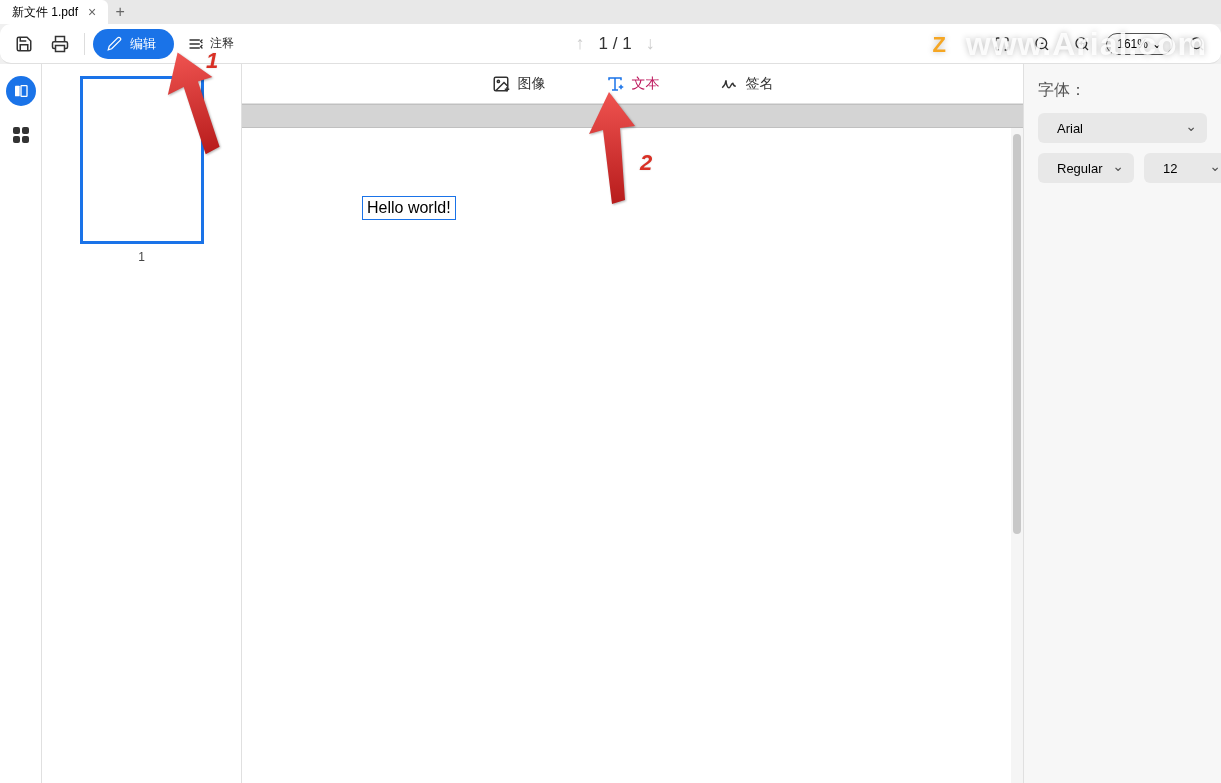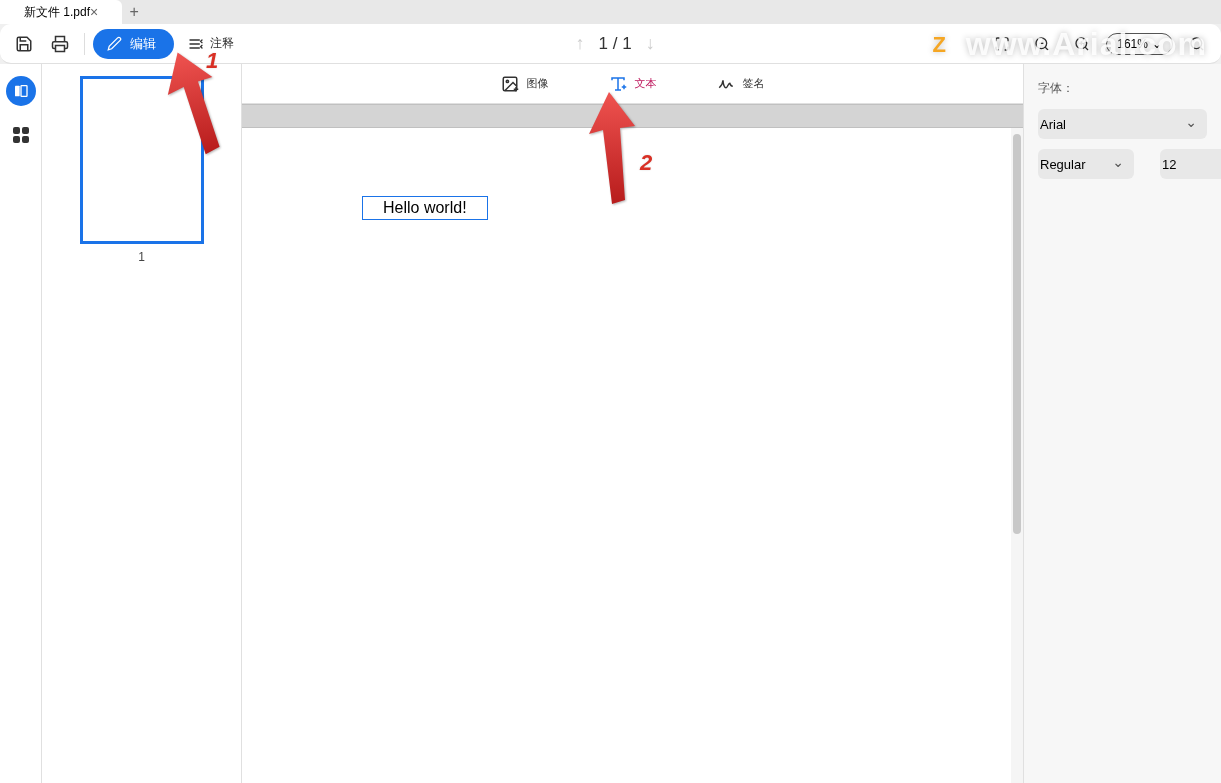--- a/index.html
+++ b/index.html
@@ -1,19 +1,19 @@
 <!DOCTYPE html>
 <html><head>
 <meta charset="utf-8">
 <style>
 * { margin: 0; padding: 0; box-sizing: border-box; font-family: -apple-system, "Helvetica Neue", Arial, sans-serif; }
 body { width: 1221px; height: 783px; background: #f0f0f0; overflow: hidden; position: relative; }
 
 .tab-bar { height: 24px; background: #e8e8e8; display: flex; align-items: center; }
-.tab { height: 24px; background: #fff; padding: 0 24px; display: flex; align-items: center; font-size: 12px; border-top-right-radius: 6px; }
+.tab { height: 24px; background: #fff; padding: 0 12px; display: flex; align-items: center; gap: 10px; font-size: 12px; border-top-right-radius: 6px; }
 .tab .close { font-size: 14px; color: #666; cursor: pointer; }
 .new-tab { width: 24px; height: 24px; display: flex; align-items: center; justify-content: center; color: #666; font-size: 16px; cursor: pointer; }
 
 .top-toolbar { height: 40px; background: #fff; border-bottom: 1px solid #e0e0e0; display: flex; align-items: center; padding: 0 8px; gap: 4px; border-radius: 11px; }
 .tb-btn { width: 32px; height: 32px; display: flex; align-items: center; justify-content: center; cursor: pointer; border-radius: 4px; }
 .divider-v { width: 1px; height: 22px; background: #ddd; margin: 0 4px; }
 
 .edit-pill { background: #1a73e8; color: #fff; border-radius: 20px; padding: 6px 18px 6px 14px; display: flex; align-items: center; gap: 8px; font-size: 13px; cursor: pointer; }
 .annot-btn { display: flex; align-items: center; gap: 6px; font-size: 12px; color: #333; padding: 6px 10px; cursor: pointer; justify-content: center; }
 
@@ -32,34 +32,34 @@
 .rail-btn.active { background: #1a73e8; }
 .grid-icon { display: grid; grid-template-columns: 7px 7px; grid-template-rows: 7px 7px; gap: 2px; }
 .grid-icon span { background: #333; border-radius: 2px; }
 
 .thumb-panel { width: 200px; background: #fff; border-right: 1px solid #e0e0e0; padding: 12px; display: flex; flex-direction: column; align-items: center; }
 .thumb { width: 124px; height: 168px; background: #fff; border: 3px solid #1a73e8; }
 .thumb-num { font-size: 12px; color: #444; margin-top: 6px; }
 
 .doc-area { flex: 1; background: #f5f5f5; display: flex; flex-direction: column; position: relative; }
 .sub-toolbar { height: 40px; background: #fff; border-bottom: 1px solid #e0e0e0; display: flex; align-items: center; justify-content: center; gap: 60px; }
-.sub-item { display: flex; align-items: center; gap: 8px; font-size: 11px; color: #333; cursor: pointer; }
+.sub-item { display: flex; align-items: center; gap: 8px; font-size: 14px; color: #333; cursor: pointer; }
 .sub-item.active { color: #be185d; }
 
 .canvas-wrap { flex: 1; position: relative; overflow: hidden; }
 .gray-bar { height: 24px; background: #d4d4d4; border-top: 1px solid #c0c0c0; border-bottom: 1px solid #c0c0c0; margin: 0; }
 .page { background: #fff; position: absolute; left: 0; right: 12px; top: 24px; bottom: 0; }
 .scrollbar-v { position: absolute; right: 2px; top: 30px; width: 8px; height: 400px; background: #c8c8c8; border-radius: 4px; }
 
-.text-box { position: absolute; left: 120px; top: 68px; border: 1.5px solid #1a73e8; padding: 2px 20px; font-size: 16px; font-family: Arial; color: #000; background: #fff; }
+.text-box { position: absolute; left: 120px; top: 68px; border: 1.5px solid #1a73e8; padding: 2px 4px; font-size: 16px; font-family: Arial; color: #000; background: #fff; }
 
 .right-panel { width: 198px; background: #f7f7f7; border-left: 1px solid #e0e0e0; padding: 16px 14px; }
-.rp-label { font-size: 12px; color: #555; margin-bottom: 12px; }
-.rp-select { width: 100%; height: 30px; background: #e8e8e8; border: none; border-radius: 6px; padding: 0 2px; font-size: 13px; margin-bottom: 10px; cursor: pointer; appearance: none; -webkit-appearance: none; }
-.rp-row { display: flex; gap: 26px; }
+.rp-label { font-size: 16px; color: #555; margin-bottom: 12px; }
+.rp-select { width: 100%; height: 30px; background: #e8e8e8; border: none; border-radius: 6px; padding: 0 19px; font-size: 13px; margin-bottom: 10px; cursor: pointer; appearance: none; -webkit-appearance: none; }
+.rp-row { display: flex; gap: 10px; }
 .rp-row .rp-select.sm1 { width: 96px; }
 .rp-row .rp-select.sm2 { width: 87px; }
 .sel-wrap { position: relative; display: inline-block; }
 .sel-wrap::after { content: "⌄"; position: absolute; right: 10px; top: 5px; pointer-events: none; font-size: 14px; color: #555; }
 
 .watermark { position: absolute; top: 26px; right: 14px; font-size: 32px; font-weight: 600; color: rgba(255,255,255,0.85); text-shadow: 0 0 6px rgba(0,0,0,0.25); display: flex; align-items: center; gap: 8px; pointer-events: none; letter-spacing: 1px; }
 .watermark .z { width: 36px; height: 36px; background: #fff; border-radius: 50%; display: flex; align-items: center; justify-content: center; color: #f5a623; font-size: 22px; font-weight: 700; }
 
 .arrow-anno { position: absolute; pointer-events: none; }
 .arrow-svg { filter: drop-shadow(1px 1px 1px rgba(0,0,0,0.3)); }

